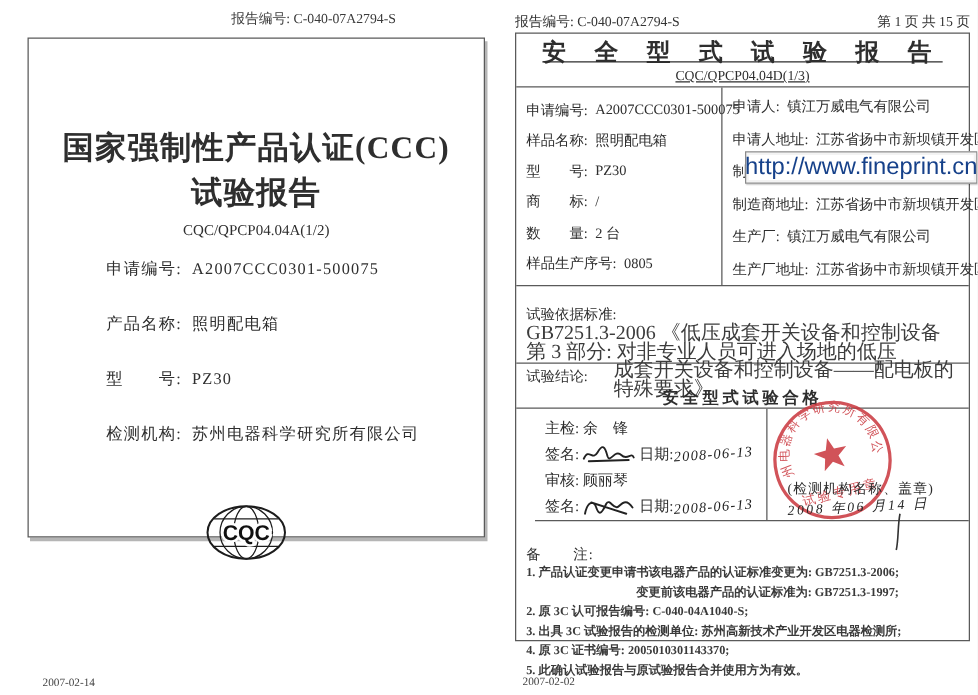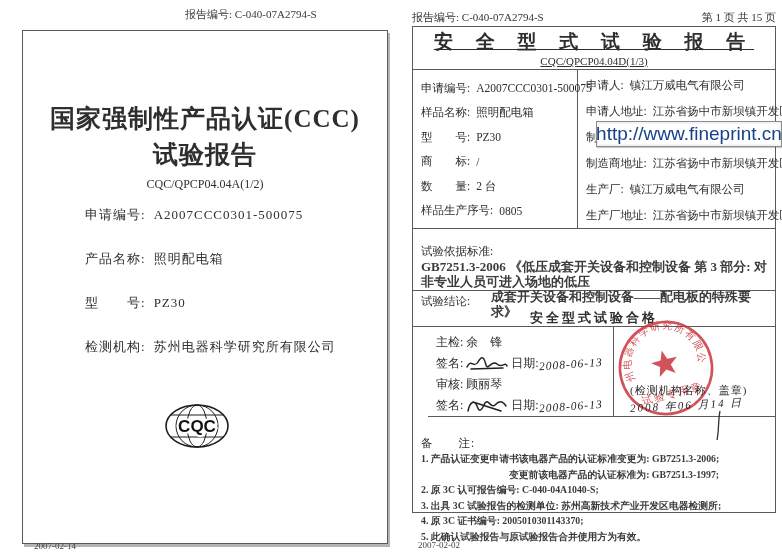--- a/index.html
+++ b/index.html
@@ -5,21 +5,21 @@
   * { margin:0; padding:0; box-sizing:border-box; }
   body { background:#e8e8e8; }
   .canvas {
     position:relative; width:782px; height:556px; background:#ffffff;
     font-family:"Liberation Serif","DejaVu Serif",serif; color:#2e2e2e; overflow:hidden;
   }
   .hdr { position:absolute; font-size:11px; color:#3a3a3a; }
   .page { position:absolute; background:#fff; border:1px solid #5a5a5a; }
 
   
-  #left-page { left:22px; top:30px; width:366px; height:514px; box-shadow:2px 3px 0 #b5b5b5; }
+  #left-page { left:22px; top:30px; width:366px; height:400px; box-shadow:2px 3px 0 #b5b5b5; }
   .lp-title { position:absolute; top:70px; left:0; width:100%; text-align:center;
               font-size:25px; font-weight:bold; line-height:36px; letter-spacing:1px; }
   .lp-code  { position:absolute; top:146px; left:0; width:100%; text-align:center; font-size:12px; }
   .lp-fields { position:absolute; top:175px; left:62px; }
   .lp-field { height:44px; font-size:13px; letter-spacing:1px; }
   .lp-field .lbl { margin-right:8px; }
   .lp-logo { position:absolute; top:372px; left:140px; }
   .footer-date { position:absolute; font-size:9px; color:#444; }
 
   
@@ -30,21 +30,21 @@
   .rp-title { font-size:19px; font-weight:bold; letter-spacing:9px; }
   .rp-code { font-size:11px; letter-spacing:0; }
   .rp-info { display:flex; border-bottom:1px solid #5a5a5a; height:159px; font-size:11.5px; }
   .rp-info-left { width:165px; border-right:1px solid #5a5a5a; padding:6px 4px 0 8px; }
   .rp-info-right { flex:1; padding:2px 4px 0 8px; }
   .info-row { height:24.5px; display:flex; align-items:center; white-space:nowrap; }
   .rp-info-right .info-row { height:26px; }
   .info-row .lbl { margin-right:6px; }
   .rp-standard { border-bottom:1px solid #5a5a5a; padding:3px 8px 0 8px; height:50px;margin-top:12px; }
   .rp-standard .lbl { font-size:11.5px; }
-  .std-line { font-size:13px; line-height:15px; font-weight:bold; color:#3c3c3c; }
+  .std-line { font-size:16px; line-height:15px; font-weight:normal; color:#3c3c3c; }
   .std-line2 { padding-left:70px; }
   .rp-conclusion { border-bottom:1px solid #5a5a5a; padding:3px 8px 0 8px; height:36px; }
   .rp-conclusion .lbl { font-size:11.5px; }
   .rp-conclusion .val { text-align:center; font-weight:bold; font-size:13px; letter-spacing:3px; }
   .rp-sign { display:flex; border-bottom:1px solid #5a5a5a; height:90px;margin-left:15px; }
   .rp-sign-left { width:186px; border-right:1px solid #5a5a5a; padding:5px 4px 0 8px; font-size:12px; }
   .sign-row { height:21px; display:flex; align-items:center; white-space:nowrap; }
   .sig-svg { margin:0 2px; }
   .hand { font-style:italic; font-size:11.5px; transform:rotate(-4deg); color:#1f1f1f; letter-spacing:1px; }
   .rp-sign-right { flex:1; position:relative; }

